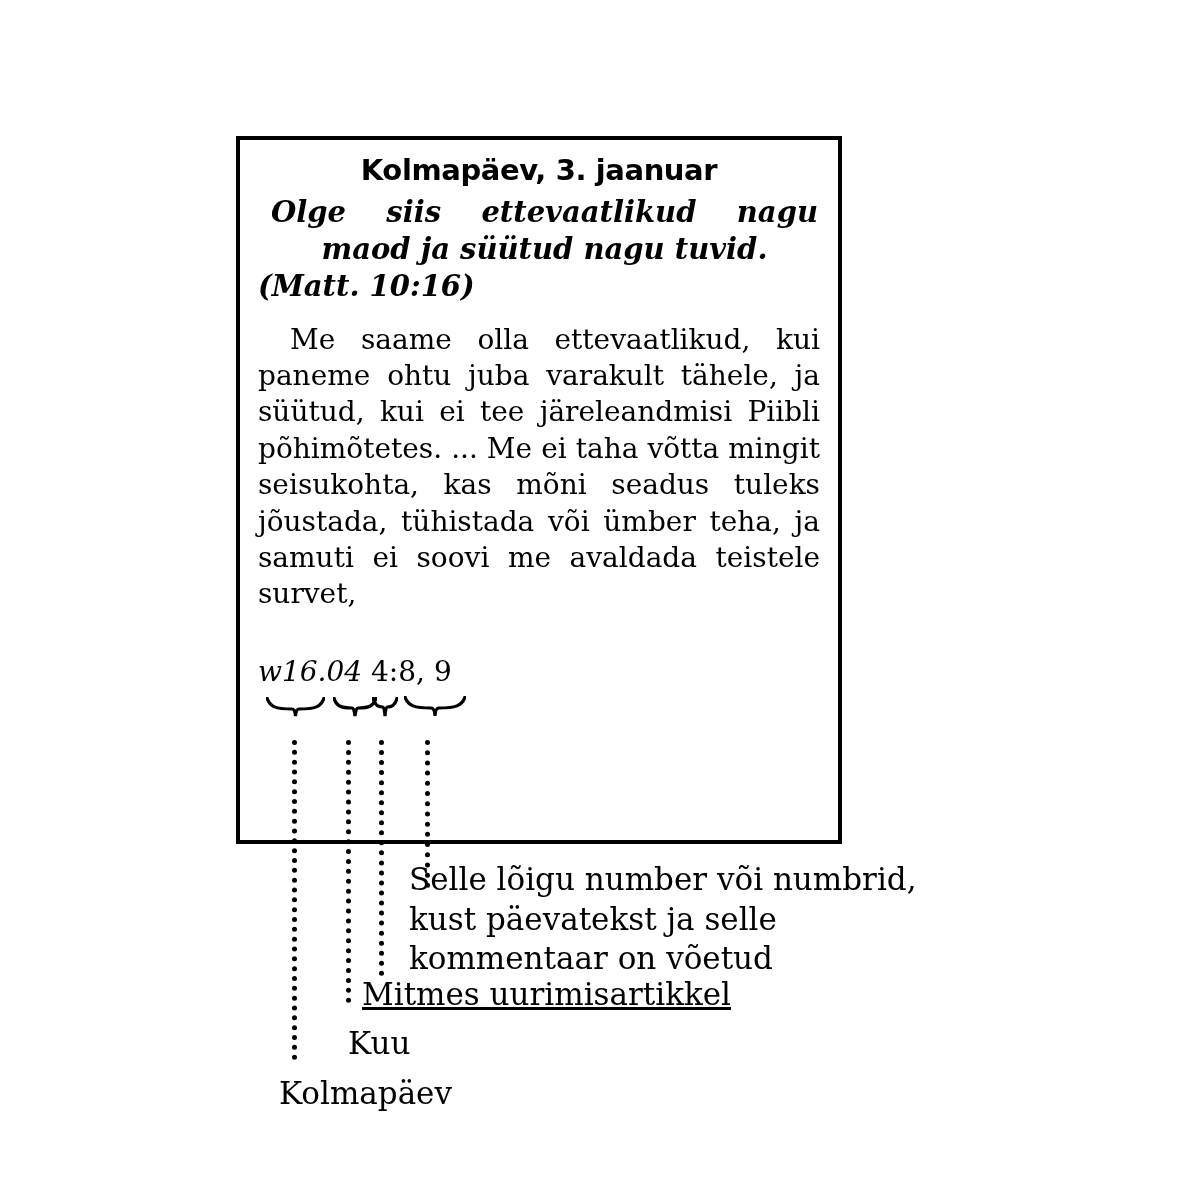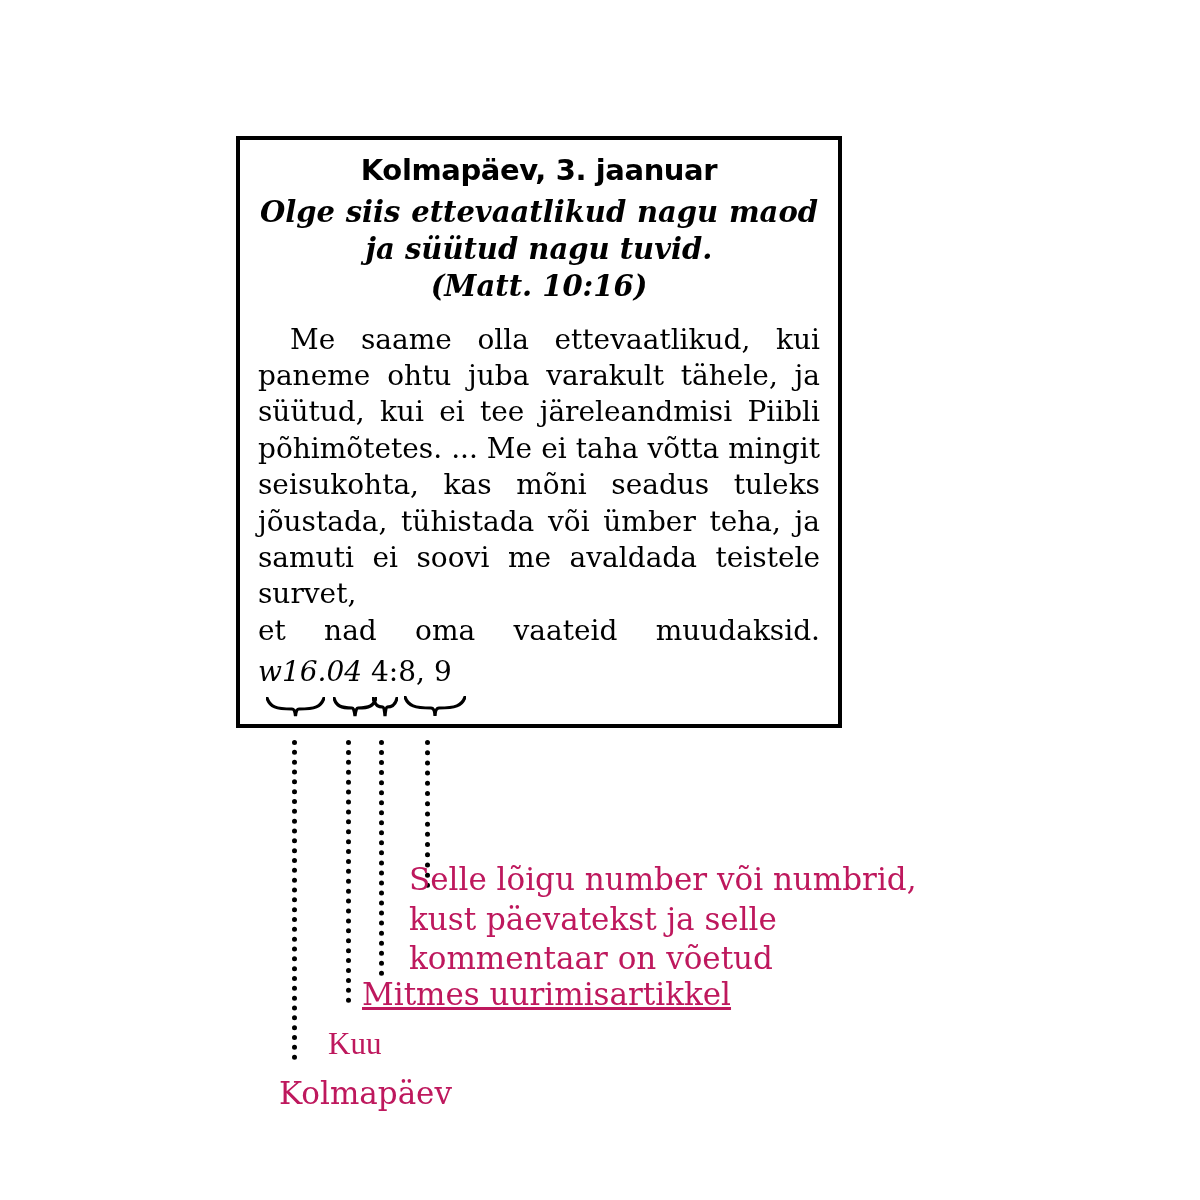--- a/index.html
+++ b/index.html
@@ -15,21 +15,21 @@
     font-family: "DejaVu Serif", "Liberation Serif", serif;
     color: #000000;
   }
 
   
   #text-box {
     position: absolute;
     left: 236px;
     top: 136px;
     width: 606px;
-    height: 592px;
+    height: 708px;
     box-sizing: border-box;
     border: 4px solid #000000;
     background: #ffffff;
   }
 
   #box-inner {
     position: absolute;
     left: 18px;
     top: 12px;
     right: 18px;
@@ -46,31 +46,30 @@
   }
 
   .scripture {
     font-family: "DejaVu Serif", "Liberation Serif", serif;
     font-weight: bold;
     font-style: italic;
     font-size: 29px;
     line-height: 1.28;
     text-align: justify;
     text-align-last: center;
-    margin: 6px 0 0 0;
+    margin: 6px 0 0 11px;
     padding: 0 2px;
   }
 
   .scripture-ref {
     font-family: "DejaVu Serif", "Liberation Serif", serif;
     font-weight: bold;
     font-style: italic;
     font-size: 29px;
     line-height: 1.28;
-    text-align: center;
     margin: 0;
   }
 
   .commentary {
     font-family: "DejaVu Serif", "Liberation Serif", serif;
     font-size: 28px;
     line-height: 1.30;
     text-align: justify;
     text-align-last: justify;
     margin: 16px 0 11px 0;
@@ -115,39 +114,38 @@
     width: 5px;
     border-left: 5px dotted #000000;
   }
 
   
   .annotation {
     position: absolute;
     font-family: "DejaVu Serif", "Liberation Serif", serif;
     font-size: 31px;
     line-height: 1.28;
-    color: #be185d;
+    color: #000000;
     white-space: pre-line;
   }
 </style>
 </head>
 <body>
 
 <div id="text-box">
   <div id="box-inner">
 
     <div class="date-heading">Kolmapäev, 3. jaanuar</div>
 
     <div class="scripture">Olge siis ettevaatlikud nagu maod ja süütud nagu tuvid.</div>
 
     <div class="scripture-ref">(Matt. 10:16)</div>
 
     <div class="commentary">
       <span>Me saame olla ettevaatlikud, kui paneme ohtu juba varakult tähele, ja süütud, kui ei tee järeleandmi­si Piibli põhimõtetes. ... Me ei taha võtta mingit seisukohta, kas mõni seadus tuleks jõustada, tühis­tada või ümber teha, ja samuti ei soovi me avaldada teistele survet,</span>
-      <span class="last-line">et nad oma vaateid muudaksid.</span>
     </div>
   </div>
 
   <div id="citation-line">
     <span class="pub"><span>w</span><span>16</span><span>.04</span></span><span class="plain"> 4:</span><span class="plain">8, 9</span>
   </div>
 </div>
 
 <div class="brace" style="left:266px; top:697px; width:59px;">
   <svg width="59" height="20" viewBox="0 0 59 20">
@@ -180,15 +178,15 @@
 <div class="leader" style="left:379px; top:740px; height:236px;"></div>
 
 <div class="leader" style="left:425px; top:740px; height:148px;"></div>
 
 <div class="annotation" style="left:409px; top:860px; width:580px;">Selle lõigu number või numbrid,
 kust päevatekst ja selle
 kommentaar on võetud</div>
 
 <div class="annotation" style="left:362px; top:975px; width:520px;text-decoration:underline;">Mitmes uurimisartikkel</div>
 
-<div class="annotation" style="left:328px; top:1024px; width:420px;font-family:Liberation Serif, serif;">Kuu</div>
+<div class="annotation" style="left:348px; top:1024px; width:420px;">Kuu</div>
 
 <div class="annotation" style="left:279px; top:1074px; width:420px;">Kolmapäev</div>
 
 </body></html>

